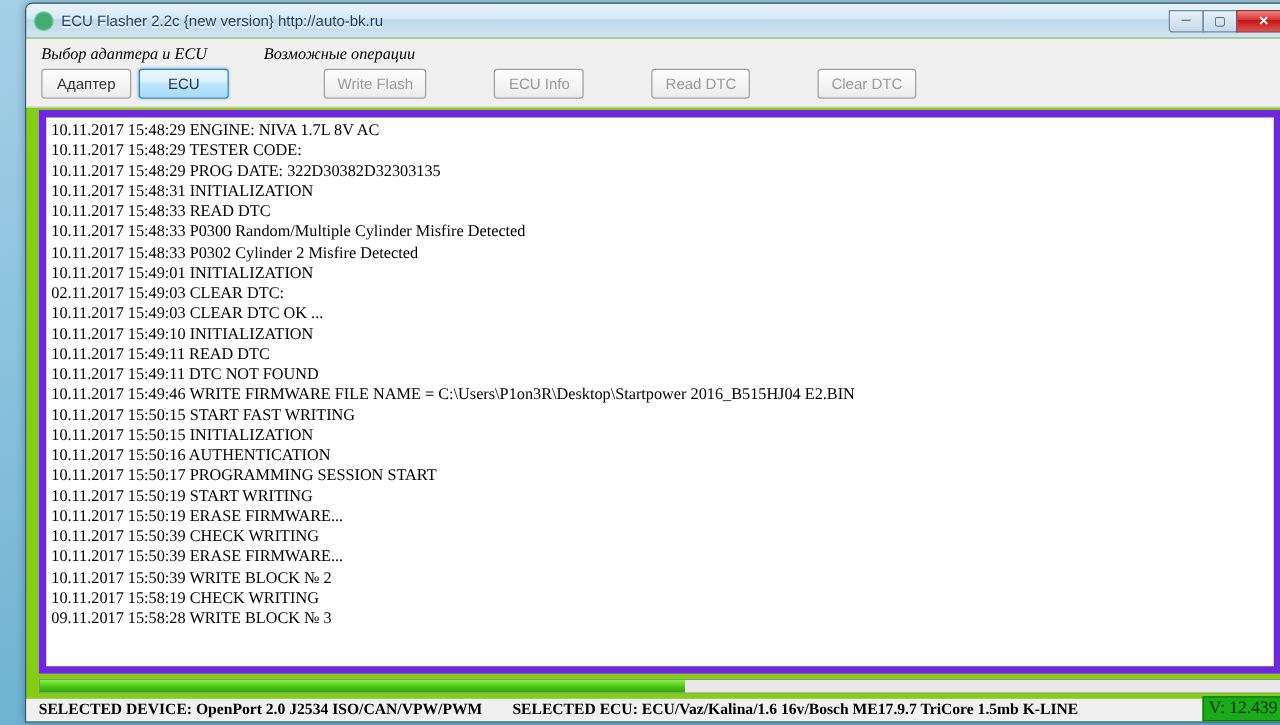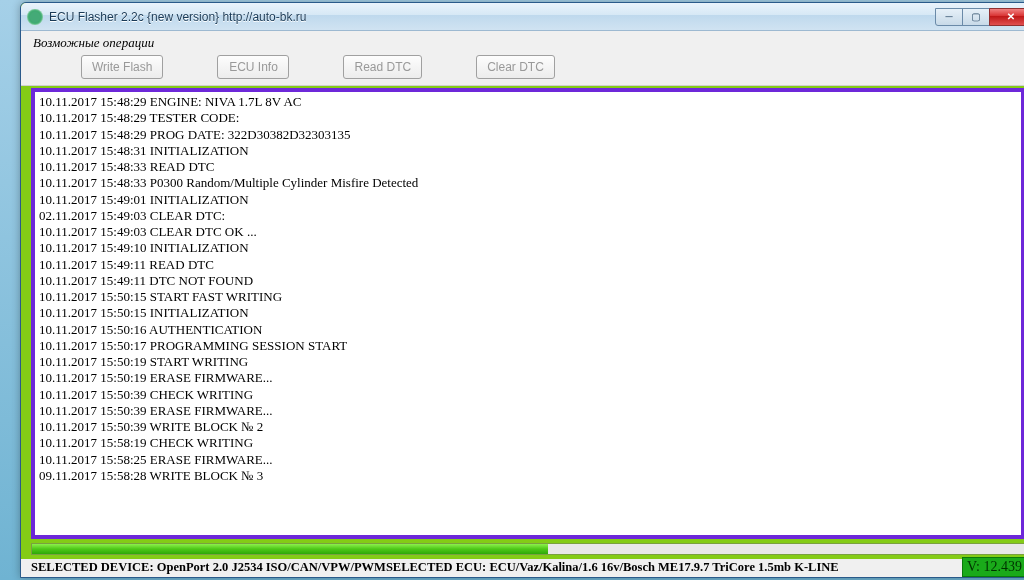--- a/index.html
+++ b/index.html
@@ -85,21 +85,21 @@
   .btn.disabled { color: #999; margin-left: 48px; }
   .btn.highlighted {
     border: 1px solid #3c7fb1;
     background: linear-gradient(#eaf6fd,#d9f0fc 45%,#bee6fd 46%,#a7d9f5);
     box-shadow: 0 0 2px #6bb7e8;
   }
   .log-container {
     flex: 1;
     margin: 2px 10px 4px 10px;
     background: #fff;
-    border: 4px solid #6d28d9;
+    border: 6px solid #6d28d9;
     overflow-y: scroll;
     padding: 2px 4px;
     font-family: "Times New Roman", serif;
     font-size: 13px;
     line-height: 1.25;
     color: #000;
   }
   .log-line { white-space: nowrap; }
   .progress-row {
     height: 14px;
@@ -122,21 +122,21 @@
     height: 18px;
     display: flex;
     align-items: center;
     padding: 0 8px 2px 10px;
     font-family: "Times New Roman", serif;
     font-size: 12.5px;
     background: #f0f0f0;
   }
   .status-seg { white-space: nowrap; }
   .status-seg.dev { font-weight: bold; }
-  .status-seg.ecu { font-weight: bold; }
+  .status-seg.ecu { font-weight: bold; margin-left: 24px; }
   .status-ver {
     margin-left: auto;
     background: #1aaa1a;
     color: #003300;
     padding: 1px 4px;
     font-size: 14px;
     border: 1px solid #0a7a0a;
   }
   
   .log-container::-webkit-scrollbar { width: 16px; }
@@ -159,54 +159,62 @@
           <span>▢</span>
         </div>
       <div class="win-btn close">
           <span>✕</span>
         </div>
     </div>
   </div>
 
   <div class="toolbar">
     <div class="group">
+      <div class="group-label">Выбор адаптера и ECU</div>
+      <div class="btn-row">
+        <button class="btn">Адаптер</button>
+        <button class="btn highlighted">ECU</button>
+      </div>
+    </div>
+    <div class="group">
       <div class="group-label">Возможные операции</div>
       <div class="btn-row">
         <button class="btn disabled">Write Flash</button>
         <button class="btn disabled">ECU Info</button>
         <button class="btn disabled">Read DTC</button>
         <button class="btn disabled">Clear DTC</button>
       </div>
     </div>
   </div>
 
   <div class="log-container" id="log">
       <div class="log-line">10.11.2017 15:48:29 ENGINE: NIVA 1.7L 8V AC</div>
       <div class="log-line">10.11.2017 15:48:29 TESTER CODE:</div>
       <div class="log-line">10.11.2017 15:48:29 PROG DATE: 322D30382D32303135</div>
       <div class="log-line">10.11.2017 15:48:31 INITIALIZATION</div>
       <div class="log-line">10.11.2017 15:48:33 READ DTC</div>
       <div class="log-line">10.11.2017 15:48:33 P0300 Random/Multiple Cylinder Misfire Detected</div>
+      <div class="log-line">10.11.2017 15:48:33 P0302 Cylinder 2 Misfire Detected</div>
       <div class="log-line">10.11.2017 15:49:01 INITIALIZATION</div>
       <div class="log-line">02.11.2017 15:49:03 CLEAR DTC:</div>
       <div class="log-line">10.11.2017 15:49:03 CLEAR DTC OK ...</div>
       <div class="log-line">10.11.2017 15:49:10 INITIALIZATION</div>
       <div class="log-line">10.11.2017 15:49:11 READ DTC</div>
       <div class="log-line">10.11.2017 15:49:11 DTC NOT FOUND</div>
+      <div class="log-line">10.11.2017 15:49:46 WRITE FIRMWARE FILE NAME = C:\Users\P1on3R\Desktop\Startpower 2016_B515HJ04 E2.BIN</div>
       <div class="log-line">10.11.2017 15:50:15 START FAST WRITING</div>
       <div class="log-line">10.11.2017 15:50:15 INITIALIZATION</div>
       <div class="log-line">10.11.2017 15:50:16 AUTHENTICATION</div>
       <div class="log-line">10.11.2017 15:50:17 PROGRAMMING SESSION START</div>
       <div class="log-line">10.11.2017 15:50:19 START WRITING</div>
       <div class="log-line">10.11.2017 15:50:19 ERASE FIRMWARE...</div>
       <div class="log-line">10.11.2017 15:50:39 CHECK WRITING</div>
       <div class="log-line">10.11.2017 15:50:39 ERASE FIRMWARE...</div>
       <div class="log-line">10.11.2017 15:50:39 WRITE BLOCK № 2</div>
       <div class="log-line">10.11.2017 15:58:19 CHECK WRITING</div>
-      <div class="log-line">10.11.2017 15:58:25 ERASE FIRMWARE...</div>
       <div class="log-line">09.11.2017 15:58:28 WRITE BLOCK № 3</div>
     </div>
 
   <div class="progress-row">
     <div class="progress-bar">
       <div class="progress-fill" id="pfill" style="width: 52%;"></div>
     </div>
   </div>
 
   <div class="statusbar">

